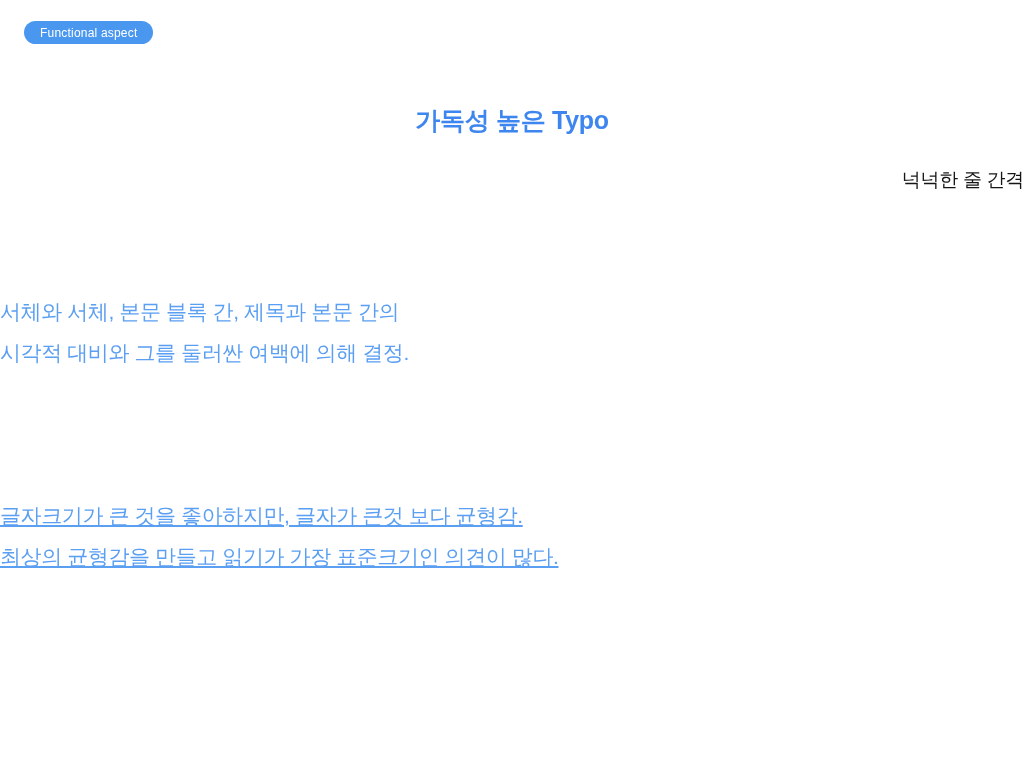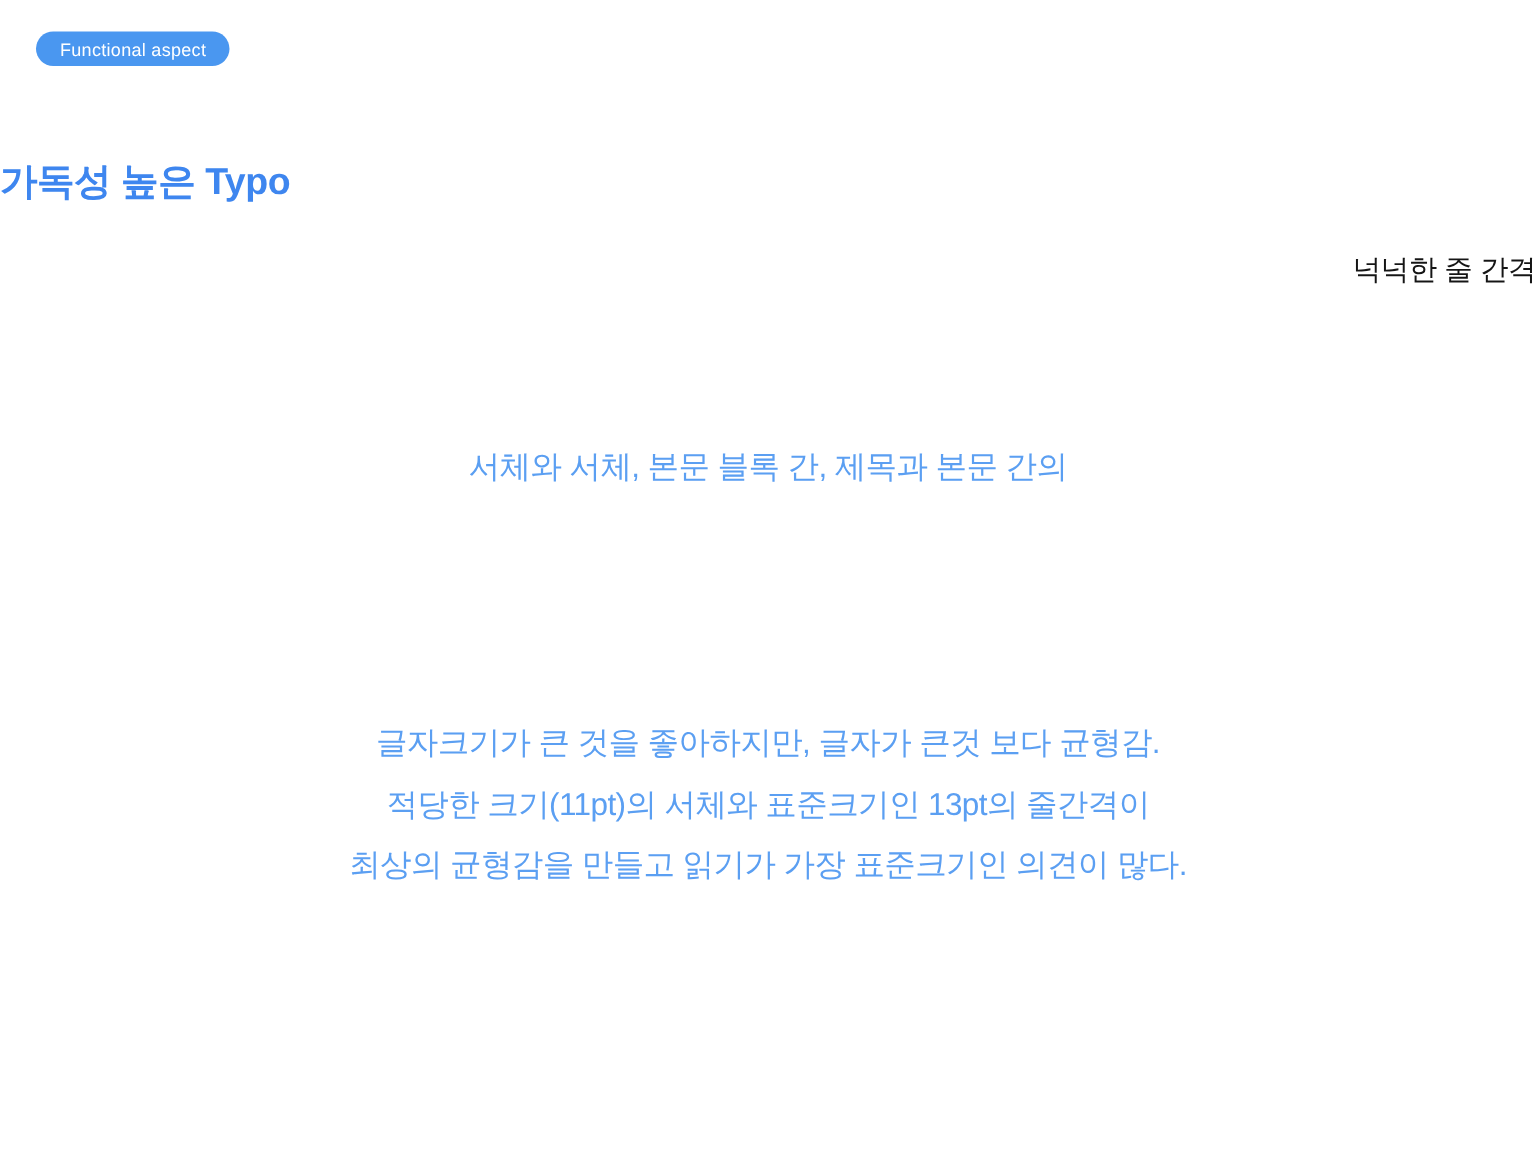--- a/index.html
+++ b/index.html
@@ -35,70 +35,69 @@
     color: #ffffff;
     font-size: 12px;
     letter-spacing: 0.2px;
     white-space: nowrap;
   }
 
   .title {
     position: absolute;
     left: 0; right: 0;
     top: 104px;
-    text-align: left;
+    text-align: center;
     font-size: 25px;
     font-weight: 700;
     color: var(--title-blue);
     letter-spacing: -0.3px;
   }
 
   .subtitle {
     position: absolute;
     left: 0; right: 0;
     top: 167px;
     text-align: right;
     font-size: 19px;
     font-weight: 400;
     color: var(--text-dark);
     letter-spacing: -0.3px;
   }
 
   .para {
     position: absolute;
     left: 0; right: 0;
-    text-align: center;
     color: var(--body-blue);
     font-size: 21px;
     font-weight: 400;
     letter-spacing: -0.4px;
   }
   .para .line {
     line-height: 40.5px;
     white-space: nowrap;
   }
   .para-1 { top: 292px; }
-  .para-2 { top: 476px; }
+  .para-2 { top: 496px; text-decoration: underline; }
 </style>
 </head>
 <body>
 
 <div class="slide">
 
   <div class="badge">
     <span>Functional aspect</span>
   </div>
 
   <h1 class="title">가독성 높은 Typo</h1>
 
   <p class="subtitle">넉넉한 줄 간격</p>
 
   <div class="para para-1">
     <div class="line">서체와 서체, 본문 블록 간, 제목과 본문 간의</div>
+    <div class="line">시각적 대비와 그를 둘러싼 여백에 의해 결정.</div>
   </div>
 
   <div class="para para-2">
     <div class="line">글자크기가 큰 것을 좋아하지만, 글자가 큰것 보다 균형감.</div>
-    <div class="line">적당한 크기(11pt)의 서체와 표준크기인 13pt의 줄간격이</div>
     <div class="line">최상의 균형감을 만들고 읽기가 가장 표준크기인 의견이 많다.</div>
   </div>
 
 </div>
 
 </body></html>

